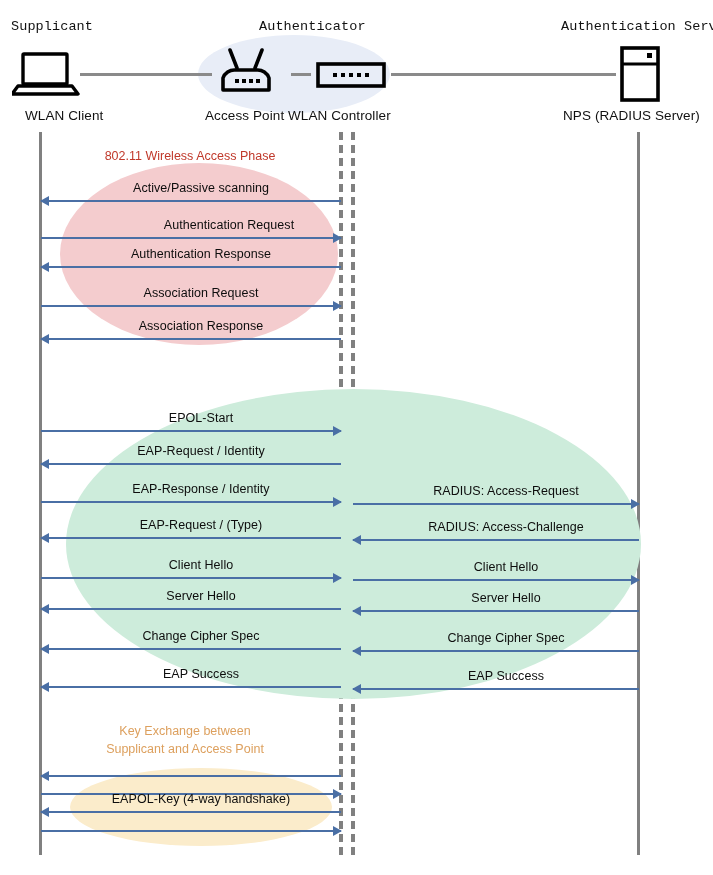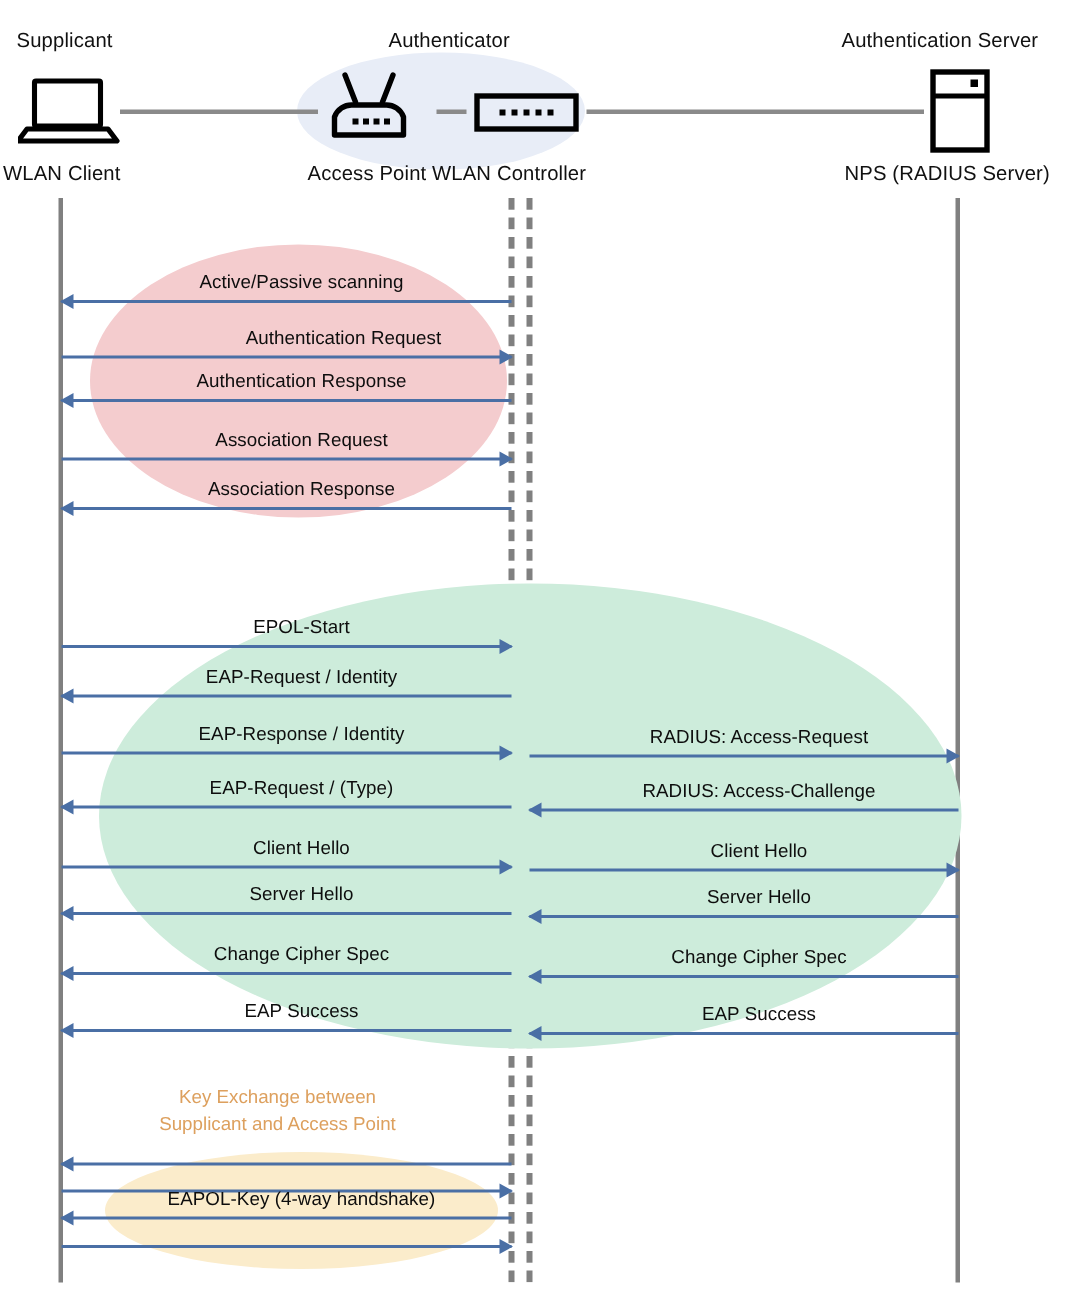--- a/index.html
+++ b/index.html
@@ -19,20 +19,21 @@
     background: #ffffff;
   }
 
   
   .hdr-title {
     position: absolute;
     font-size: 13.5px;
     color: #111111;
     white-space: nowrap;
     letter-spacing: 0.1px;
+    font-family: Liberation Mono, monospace;
   }
   .hdr-caption {
     position: absolute;
     font-size: 13.5px;
     color: #111111;
     white-space: nowrap;
     letter-spacing: 0.1px;
   }
   .auth-blob {
     position: absolute;
@@ -164,34 +165,35 @@
   </div>
 
   <div class="icon-wrap" style="left:620px; top:46px;">
     <svg width="40" height="56" viewBox="0 0 40 56">
       <rect x="2" y="2" width="36" height="52" fill="none" stroke="#000" stroke-width="3.6"></rect>
       <line x1="2" y1="18" x2="38" y2="18" stroke="#000" stroke-width="3.2"></line>
       <rect x="27" y="7" width="5" height="5" fill="#000"></rect>
     </svg>
   </div>
 
-  <div class="hdr-caption" style="left:2px; top:108px;">WLAN Client</div>
+  <div class="hdr-caption" style="left:25px; top:108px;">WLAN Client</div>
   <div class="hdr-caption" style="left:205px; top:108px;">Access Point</div>
   <div class="hdr-caption" style="left:288px; top:108px;text-align:center;">WLAN Controller</div>
   <div class="hdr-caption" style="left:563px; top:108px;">NPS (RADIUS Server)</div>
 
   <div class="lifeline" style="left:39px; top:132px; height:723px;"></div>
   <div class="lifeline-dashed" style="left:339px; top:132px; height:723px;"></div>
   <div class="lifeline-dashed" style="left:351px; top:132px; height:723px;"></div>
   <div class="lifeline" style="left:637px; top:132px; height:723px;"></div>
 
   <div class="blob blob-red" style="left:60px; top:163px; width:278px; height:182px;"></div>
   <div class="blob blob-green" style="left:66px; top:389px; width:575px; height:310px;"></div>
   <div class="blob blob-orange" style="left:70px; top:768px; width:262px; height:78px;"></div>
 
+  <div class="phase-label" style="left:190px; top:147px; transform:translateX(-50%); color:#c0392b;">802.11 Wireless Access Phase</div>
   <div class="phase-label" style="left:185px; top:722px; transform:translateX(-50%); color:#dda05e;">Key Exchange between</div>
   <div class="phase-label" style="left:185px; top:740px; transform:translateX(-50%); color:#dda05e;">Supplicant and Access Point</div>
 
   <div id="messages-layer">
       <div class="msg" style="left: 41px; top: 200px; width: 300px;">
         <div class="msg-line"></div>
         <div class="msg-head left"></div>
         <div class="msg-label" style="left: 160px; top: -19px;">Active/Passive scanning</div>
       </div>
       <div class="msg" style="left: 41px; top: 237px; width: 300px;">

